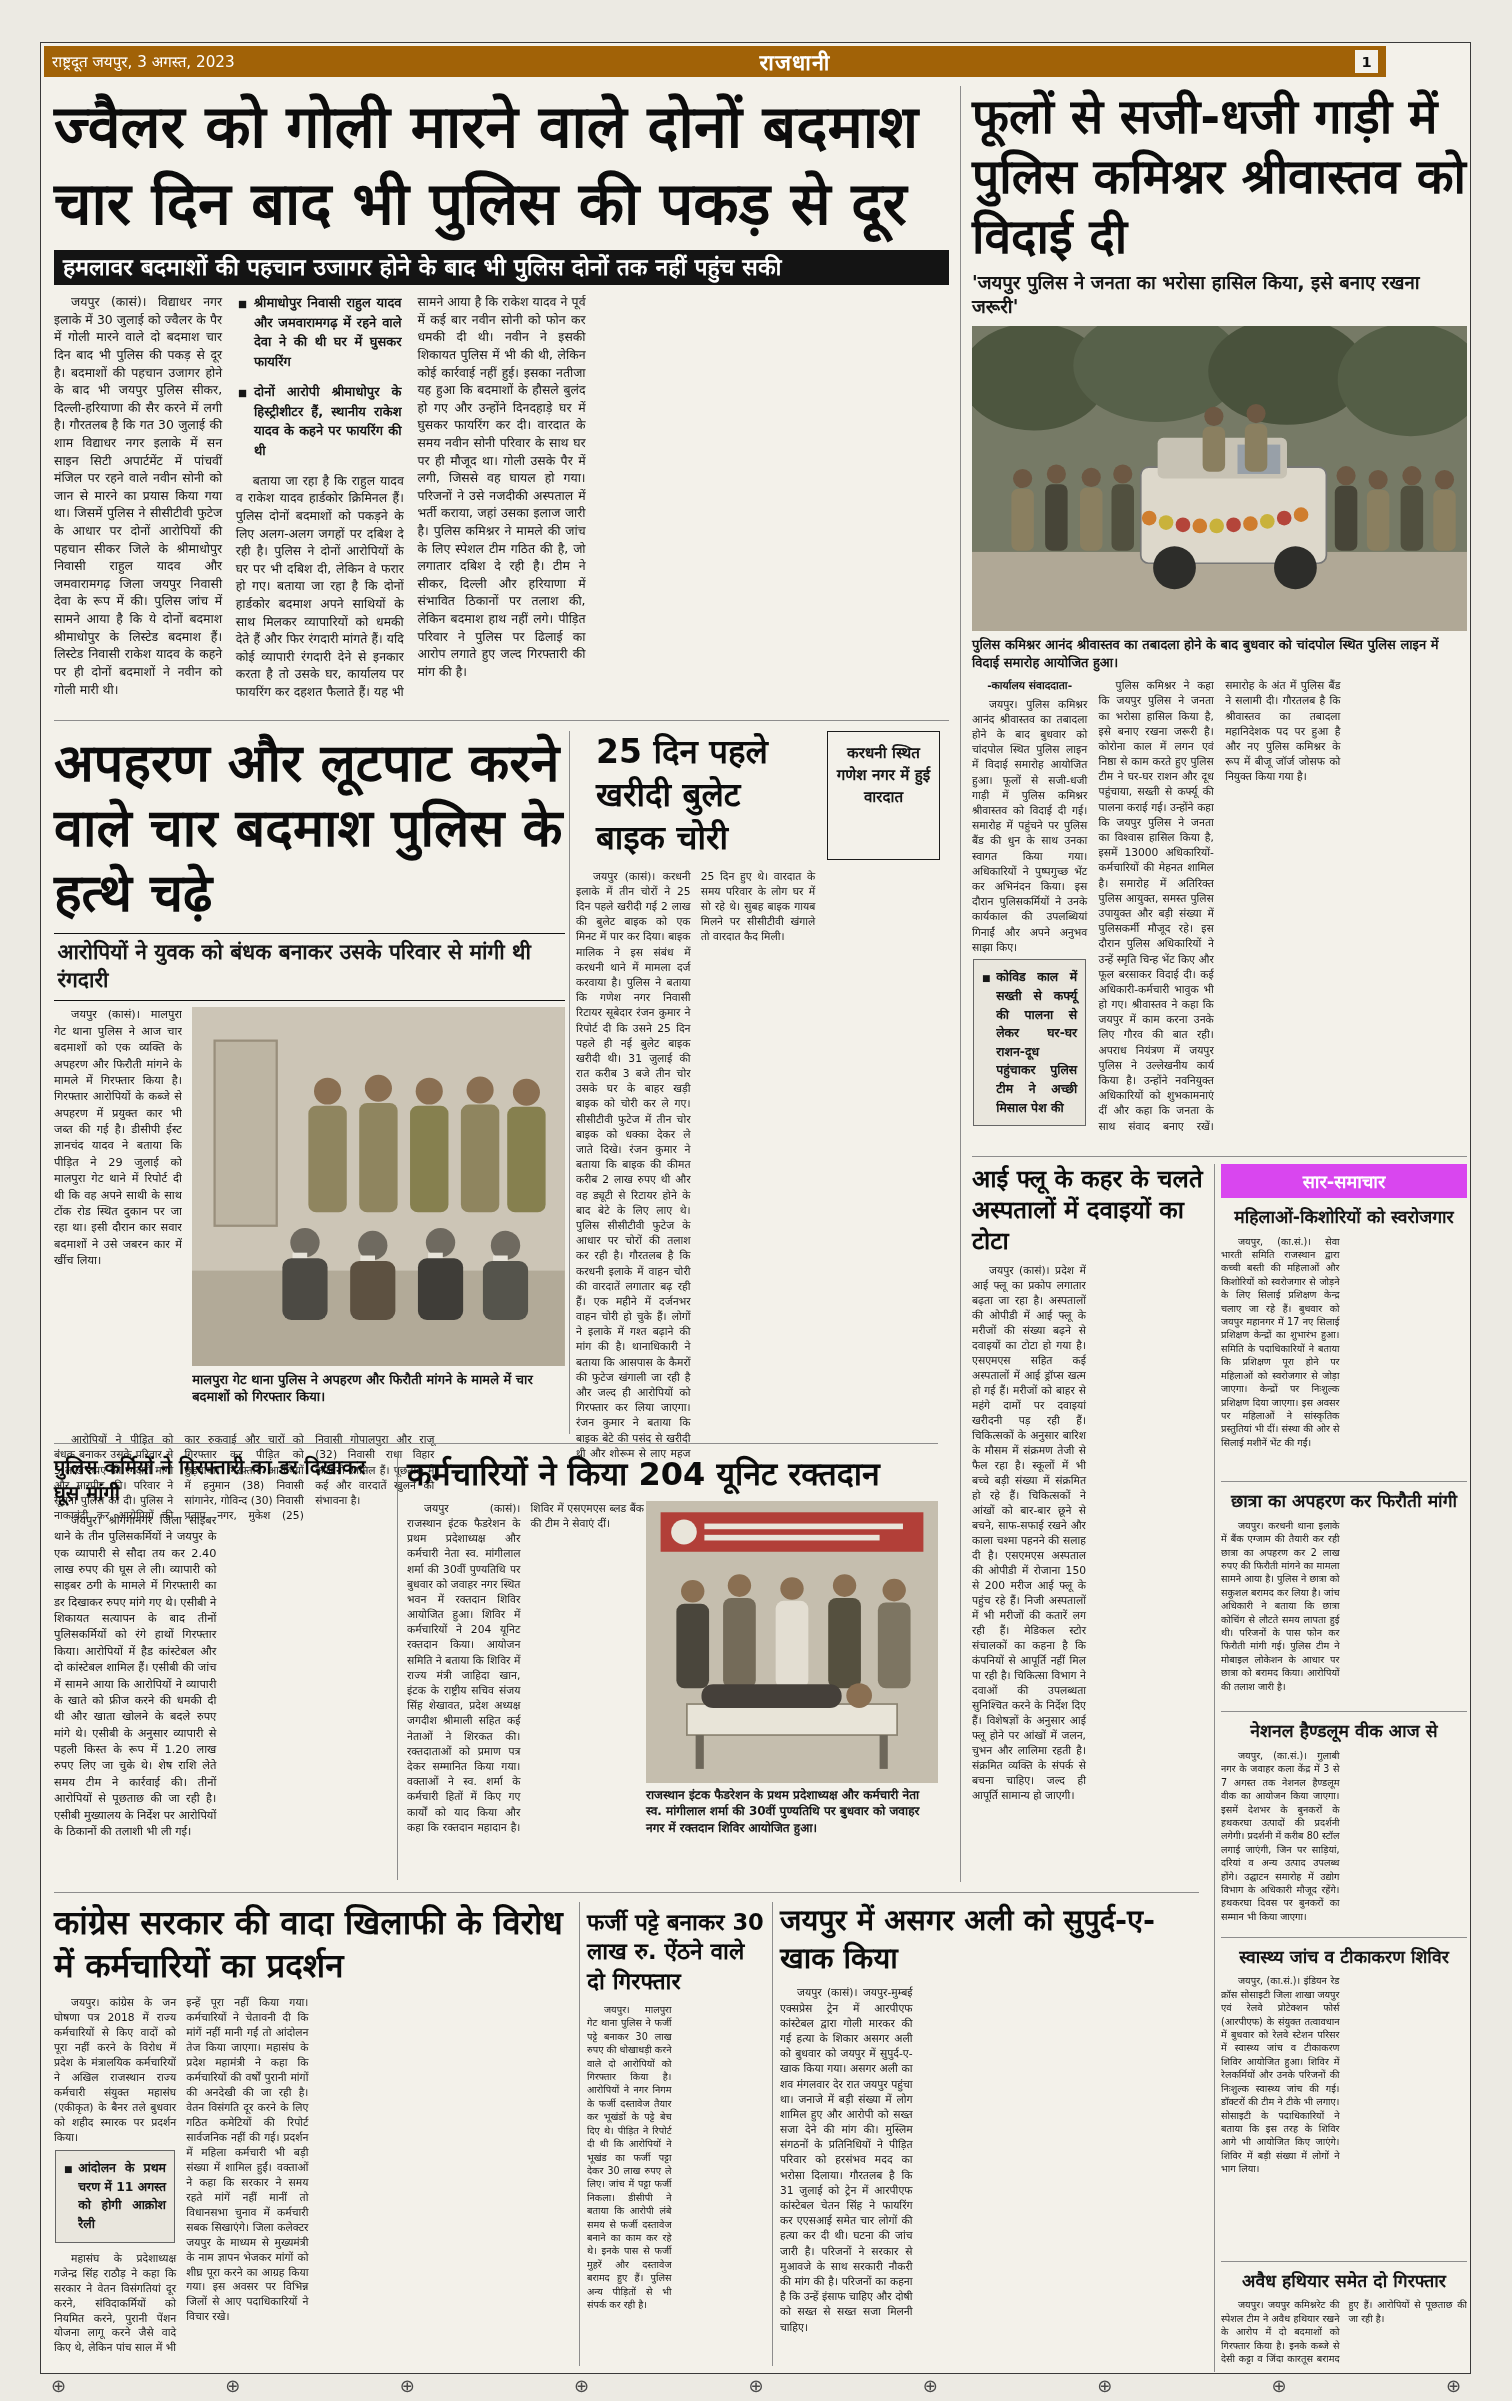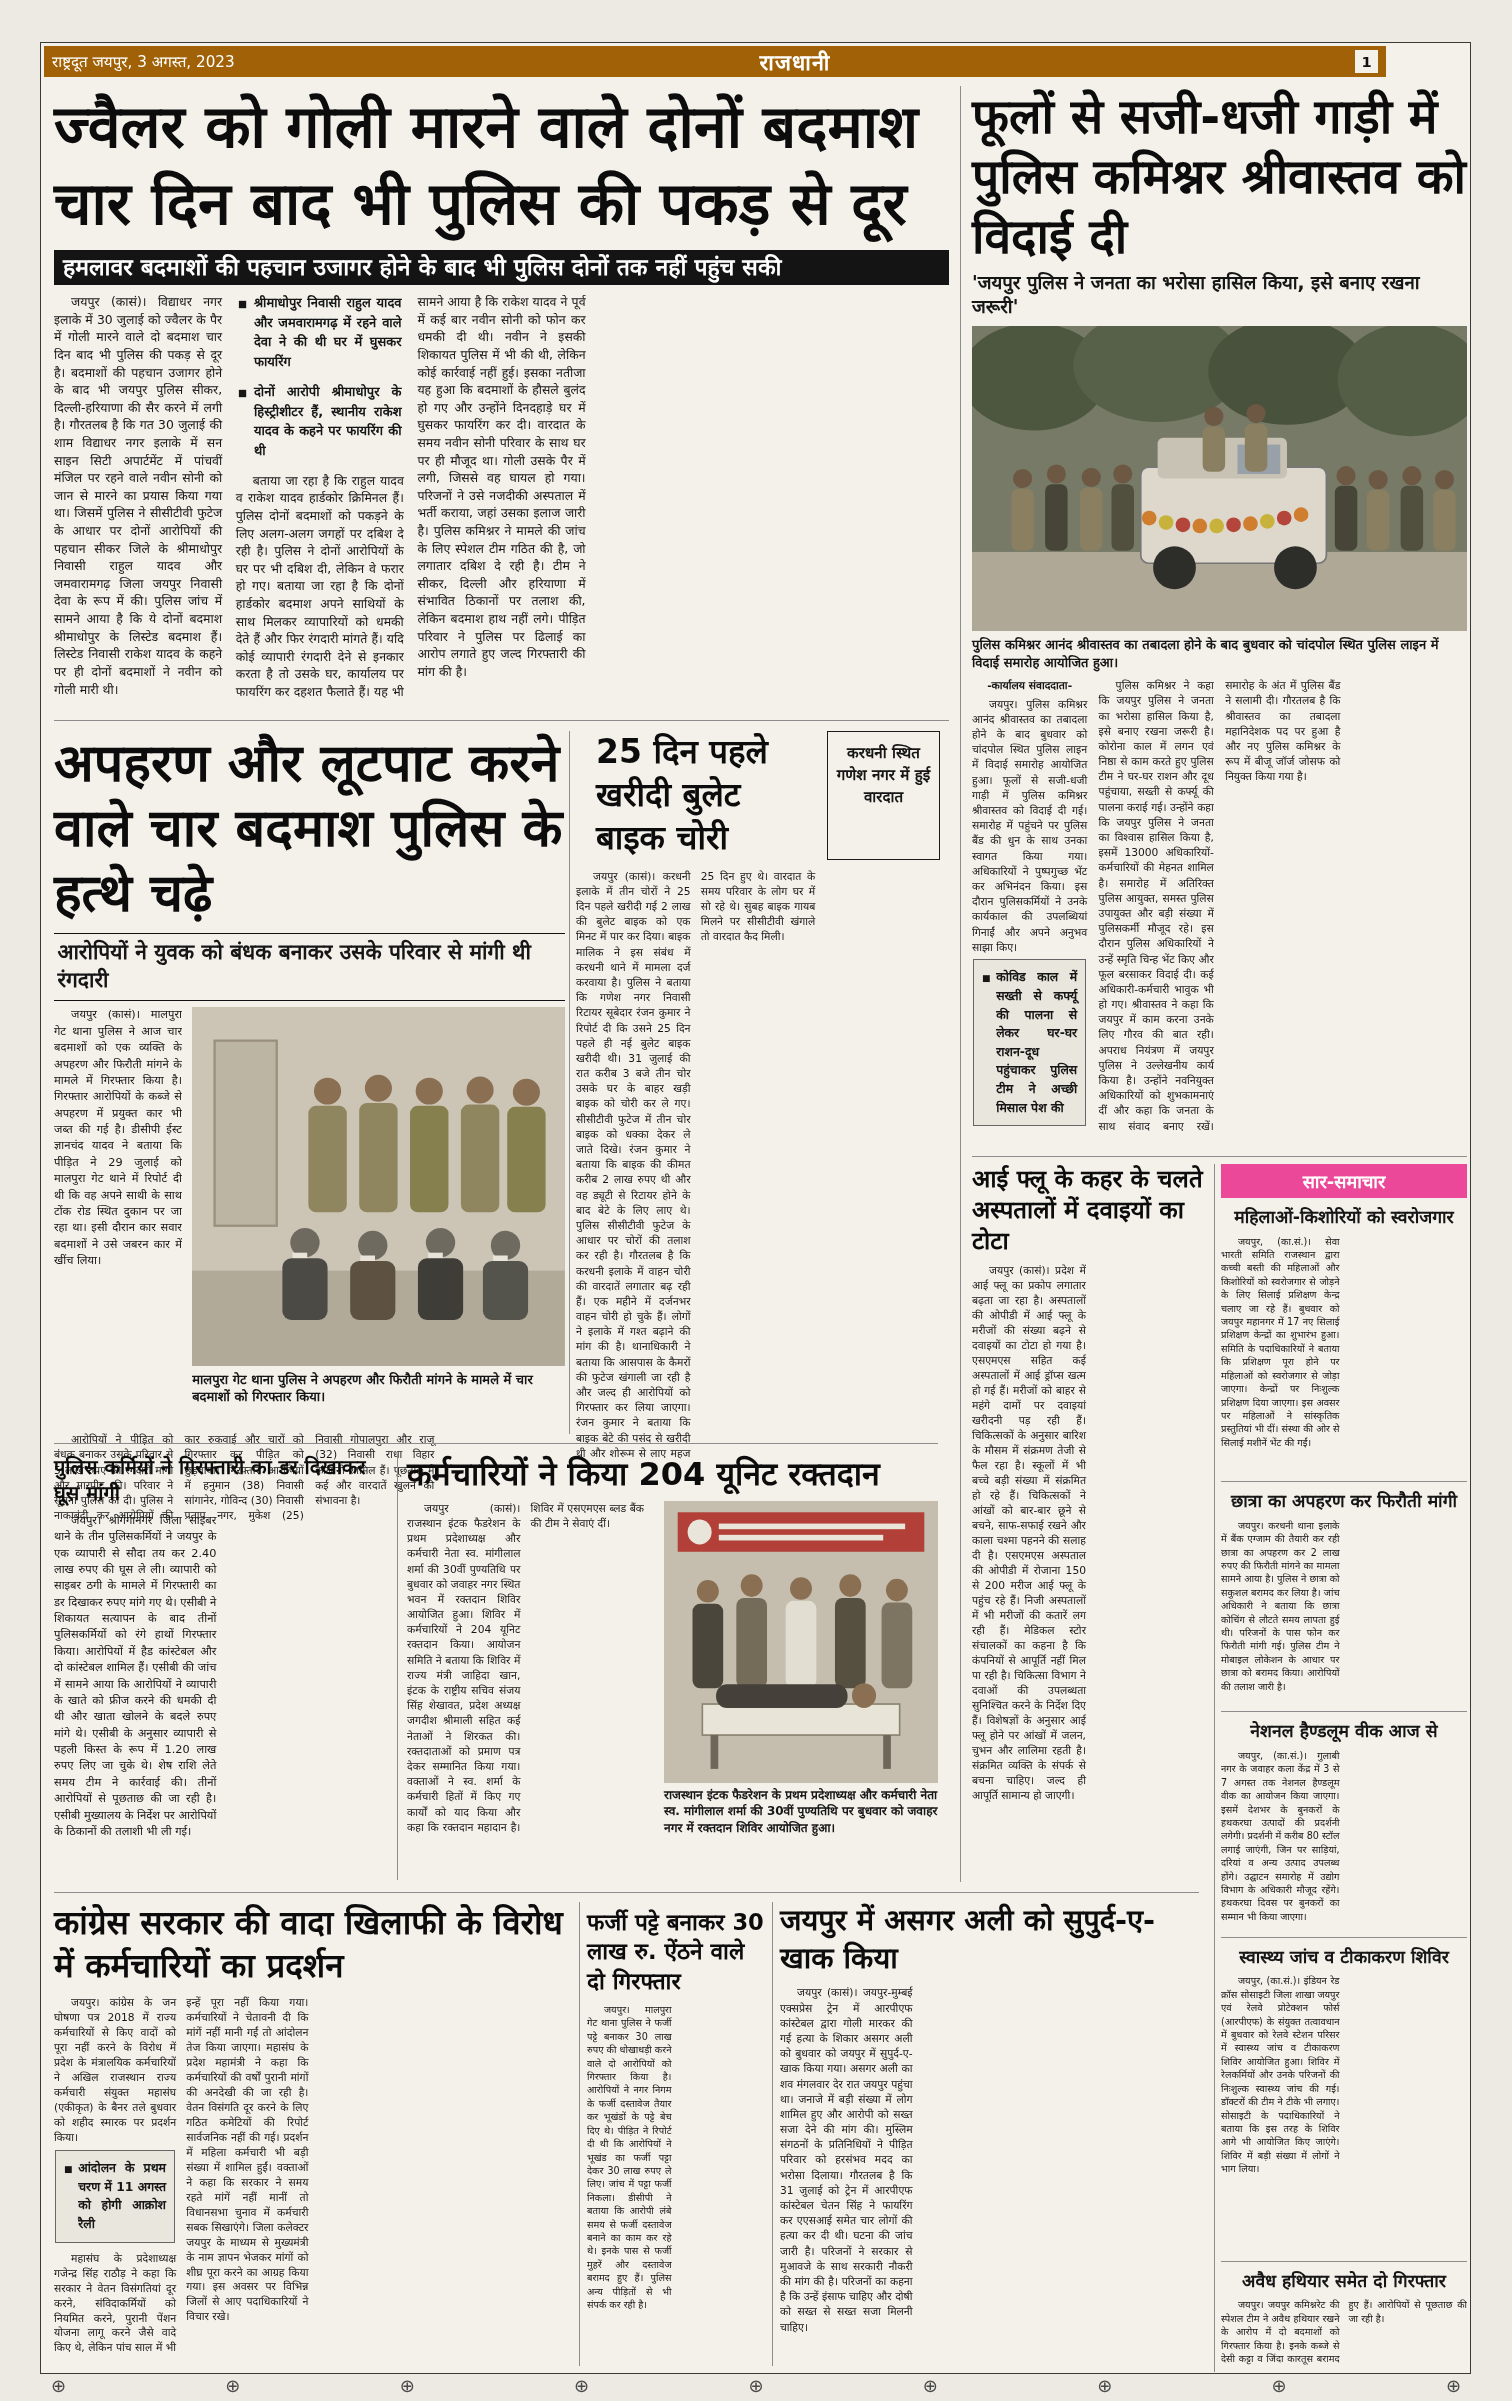--- a/index.html
+++ b/index.html
@@ -17,21 +17,21 @@
   .revbar{background:#141414;color:#fff;font-weight:700;font-size:22.6px;padding:3px 9px;line-height:1.25;}
   .rulehead{border-top:1.7px solid #111;border-bottom:1.1px solid #111;padding:5.6px 3.4px;font-weight:700;font-size:21px;line-height:1.3;}
   .note{font-weight:700;font-size:13px;line-height:1.5;margin:5.6px 2.3px 11.3px;display:flex;gap:6.8px;break-inside:avoid;}
   .note .sq{font-size:9.6px;margin-top:4px;}
   .hlbox{border:1.1px solid #666;background:#e9e6dd;padding:8px;font-weight:700;font-size:12.4px;line-height:1.5;margin:4.5px 1.1px 9px;break-inside:avoid;display:flex;gap:5.6px;}
   .hlbox .sq{font-size:9px;margin-top:3.4px;}
   .sidebox{border:1.7px solid #1c1c1c;padding:10.2px 6.8px;font-weight:700;font-size:15.2px;text-align:center;line-height:1.45;box-sizing:border-box;}
   .caption{font-weight:700;font-size:13px;line-height:1.35;text-align:left;}
   .quoteline{font-weight:700;font-size:18.6px;line-height:1.3;}
   .byline{text-align:center;font-weight:700;text-indent:0;margin-bottom:3.4px;}
-  .saarhead{background:#ec4899;color:#fff;text-align:center;font-weight:700;font-size:18px;padding:5.1px 0;}
+  .saarhead{background:#d946ef;color:#fff;text-align:center;font-weight:700;font-size:18px;padding:5.1px 0;}
   .railhead{text-align:center;font-weight:700;font-size:17.5px;line-height:1.3;margin:8px 0 5.6px;}
   .vr{background:#8d8d8d;width:1.1px;}
   .hr{background:#8d8d8d;height:1.1px;}
   .photo{width:100%;display:block;background:#b9b2a2;}
   .footer{left:51px;top:2375px;width:1410px;display:flex;justify-content:space-between;font-size:18px;color:#4a4a4a;}
 </style>
 </head>
 <body>
 
 <div class="sheet">
@@ -182,21 +182,21 @@
 
   <div class="abs" style="left:54px;top:1454px;width:336px;">
     <h2 style="font-size:20px;line-height:1.3;">पुलिस कर्मियों ने गिरफ्तारी का डर दिखाकर घूस मांगी</h2>
     <div class="cols" style="margin-top:6.8px;column-count:2;column-gap:11.3px;font-size:11.3px;line-height:1.45;height:350px;">
       <p>जयपुर। श्रीगंगानगर जिला साइबर थाने के तीन पुलिसकर्मियों ने जयपुर के एक व्यापारी से सौदा तय कर 2.40 लाख रुपए की घूस ले ली। व्यापारी को साइबर ठगी के मामले में गिरफ्तारी का डर दिखाकर रुपए मांगे गए थे। एसीबी ने शिकायत सत्यापन के बाद तीनों पुलिसकर्मियों को रंगे हाथों गिरफ्तार किया। आरोपियों में हैड कांस्टेबल और दो कांस्टेबल शामिल हैं। एसीबी की जांच में सामने आया कि आरोपियों ने व्यापारी के खाते को फ्रीज करने की धमकी दी थी और खाता खोलने के बदले रुपए मांगे थे। एसीबी के अनुसार व्यापारी से पहली किस्त के रूप में 1.20 लाख रुपए लिए जा चुके थे। शेष राशि लेते समय टीम ने कार्रवाई की। तीनों आरोपियों से पूछताछ की जा रही है। एसीबी मुख्यालय के निर्देश पर आरोपियों के ठिकानों की तलाशी भी ली गई।</p>
     </div>
   </div>
 
   <div class="abs" style="left:407px;top:1454px;width:531px;">
     <h2 style="font-size:32px;line-height:1.25;">कर्मचारियों ने किया 204 यूनिट रक्तदान</h2>
-    <div style="display:flex;gap:20px;margin-top:6.8px;">
+    <div style="display:flex;gap:2px;margin-top:6.8px;">
       <div class="cols" style="width:237px;flex:0 0 auto;column-count:2;column-gap:10.2px;font-size:10.7px;line-height:1.42;height:361px;">
         <p>जयपुर (कासं)। राजस्थान इंटक फैडरेशन के प्रथम प्रदेशाध्यक्ष और कर्मचारी नेता स्व. मांगीलाल शर्मा की 30वीं पुण्यतिथि पर बुधवार को जवाहर नगर स्थित भवन में रक्तदान शिविर आयोजित हुआ। शिविर में कर्मचारियों ने 204 यूनिट रक्तदान किया। आयोजन समिति ने बताया कि शिविर में राज्य मंत्री जाहिदा खान, इंटक के राष्ट्रीय सचिव संजय सिंह शेखावत, प्रदेश अध्यक्ष जगदीश श्रीमाली सहित कई नेताओं ने शिरकत की। रक्तदाताओं को प्रमाण पत्र देकर सम्मानित किया गया। वक्ताओं ने स्व. शर्मा के कर्मचारी हितों में किए गए कार्यों को याद किया और कहा कि रक्तदान महादान है। शिविर में एसएमएस ब्लड बैंक की टीम ने सेवाएं दीं।</p>
       </div>
       <div style="flex:1;">
         <svg class="photo" style="height:282px;" viewBox="0 0 500 500" preserveAspectRatio="none">
           <rect x="0" y="0" width="500" height="500" fill="#c5beae"></rect>
           <rect x="25" y="20" width="450" height="70" fill="#b23f38"></rect>
           <circle cx="65" cy="55" r="22" fill="#e9e5da"></circle>
           <rect x="100" y="40" width="340" height="10" fill="#e9e5da"></rect>
           <rect x="100" y="60" width="300" height="10" fill="#e9e5da"></rect>

